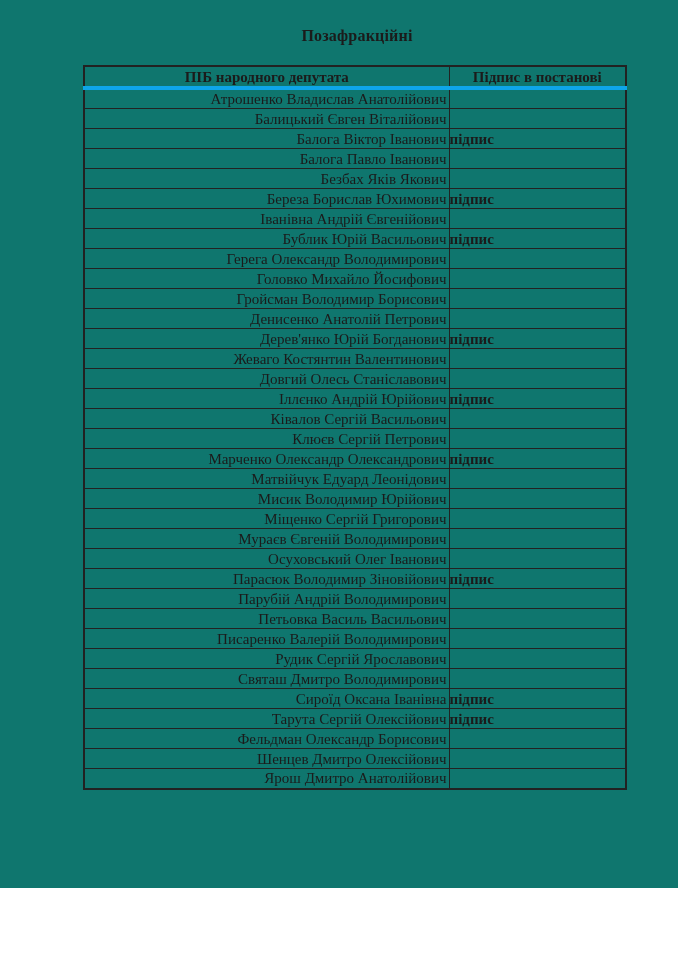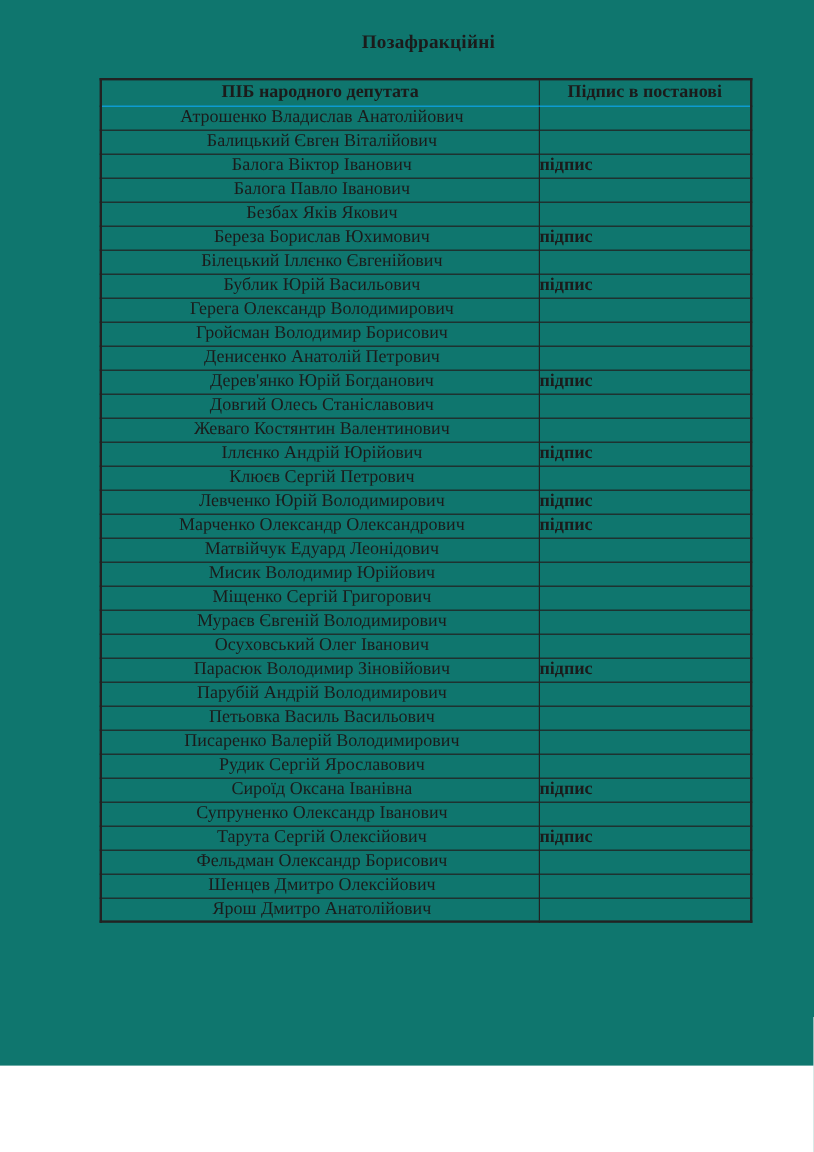--- a/index.html
+++ b/index.html
@@ -45,24 +45,24 @@
     height: 20px;
     line-height: 18px;
     vertical-align: middle;
     overflow: hidden;
     white-space: nowrap;
   }
   table.deputies thead td {
     font-weight: bold;
     text-align: center;
     height: 22px;
-    border-bottom: 1px solid #0ea5e9;
+    border-bottom: 4px solid #0ea5e9;
     margin-left: 20px;
   }
-  td.name-cell { text-align: center; padding: 0 2px 0 5px; }
+  td.name-cell { text-align: right; padding: 0 2px 0 5px; }
   td.sig-cell  { text-align: left; font-weight: bold; }
   .page-number {
     position: absolute;
     top: 896px;
     left: 0;
     width: 678px;
     text-align: left;
     font-size: 15px;
   }
 </style>
@@ -103,64 +103,68 @@
         </tr>
         <tr>
           <td class="name-cell">Безбах Яків Якович</td>
           <td class="sig-cell"></td>
         </tr>
         <tr>
           <td class="name-cell">Береза Борислав Юхимович</td>
           <td class="sig-cell">підпис</td>
         </tr>
         <tr>
-          <td class="name-cell">Білецький Іллєнко Євгенійович</td>
+          <td class="name-cell">Іванівна Андрій Євгенійович</td>
           <td class="sig-cell"></td>
         </tr>
         <tr>
           <td class="name-cell">Бублик Юрій Васильович</td>
           <td class="sig-cell">підпис</td>
         </tr>
         <tr>
           <td class="name-cell">Герега Олександр Володимирович</td>
           <td class="sig-cell"></td>
         </tr>
         <tr>
+          <td class="name-cell">Головко Михайло Йосифович</td>
+          <td class="sig-cell"></td>
+        </tr>
+        <tr>
           <td class="name-cell">Гройсман Володимир Борисович</td>
           <td class="sig-cell"></td>
         </tr>
         <tr>
           <td class="name-cell">Денисенко Анатолій Петрович</td>
           <td class="sig-cell"></td>
         </tr>
         <tr>
           <td class="name-cell">Дерев'янко Юрій Богданович</td>
           <td class="sig-cell">підпис</td>
         </tr>
         <tr>
+          <td class="name-cell">Жеваго Костянтин Валентинович</td>
+          <td class="sig-cell"></td>
+        </tr>
+        <tr>
           <td class="name-cell">Довгий Олесь Станіславович</td>
           <td class="sig-cell"></td>
         </tr>
         <tr>
-          <td class="name-cell">Жеваго Костянтин Валентинович</td>
-          <td class="sig-cell"></td>
-        </tr>
-        <tr>
           <td class="name-cell">Іллєнко Андрій Юрійович</td>
           <td class="sig-cell">підпис</td>
         </tr>
         <tr>
+          <td class="name-cell">Ківалов Сергій Васильович</td>
+          <td class="sig-cell"></td>
+        </tr>
+        <tr>
           <td class="name-cell">Клюєв Сергій Петрович</td>
           <td class="sig-cell"></td>
         </tr>
         <tr>
-          <td class="name-cell">Левченко Юрій Володимирович</td>
-          <td class="sig-cell">підпис</td>
-        </tr>
-        <tr>
           <td class="name-cell">Марченко Олександр Олександрович</td>
           <td class="sig-cell">підпис</td>
         </tr>
         <tr>
           <td class="name-cell">Матвійчук Едуард Леонідович</td>
           <td class="sig-cell"></td>
         </tr>
         <tr>
           <td class="name-cell">Мисик Володимир Юрійович</td>
           <td class="sig-cell"></td>
@@ -191,26 +195,26 @@
         </tr>
         <tr>
           <td class="name-cell">Писаренко Валерій Володимирович</td>
           <td class="sig-cell"></td>
         </tr>
         <tr>
           <td class="name-cell">Рудик Сергій Ярославович</td>
           <td class="sig-cell"></td>
         </tr>
         <tr>
+          <td class="name-cell">Святаш Дмитро Володимирович</td>
+          <td class="sig-cell"></td>
+        </tr>
+        <tr>
           <td class="name-cell">Сироїд Оксана Іванівна</td>
           <td class="sig-cell">підпис</td>
-        </tr>
-        <tr>
-          <td class="name-cell">Супруненко Олександр Іванович</td>
-          <td class="sig-cell"></td>
         </tr>
         <tr>
           <td class="name-cell">Тарута Сергій Олексійович</td>
           <td class="sig-cell">підпис</td>
         </tr>
         <tr>
           <td class="name-cell">Фельдман Олександр Борисович</td>
           <td class="sig-cell"></td>
         </tr>
         <tr>

